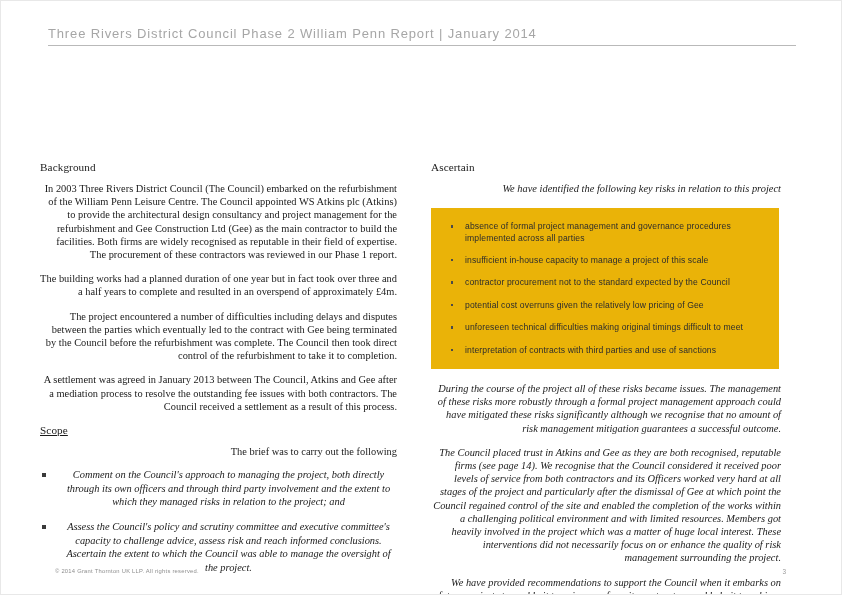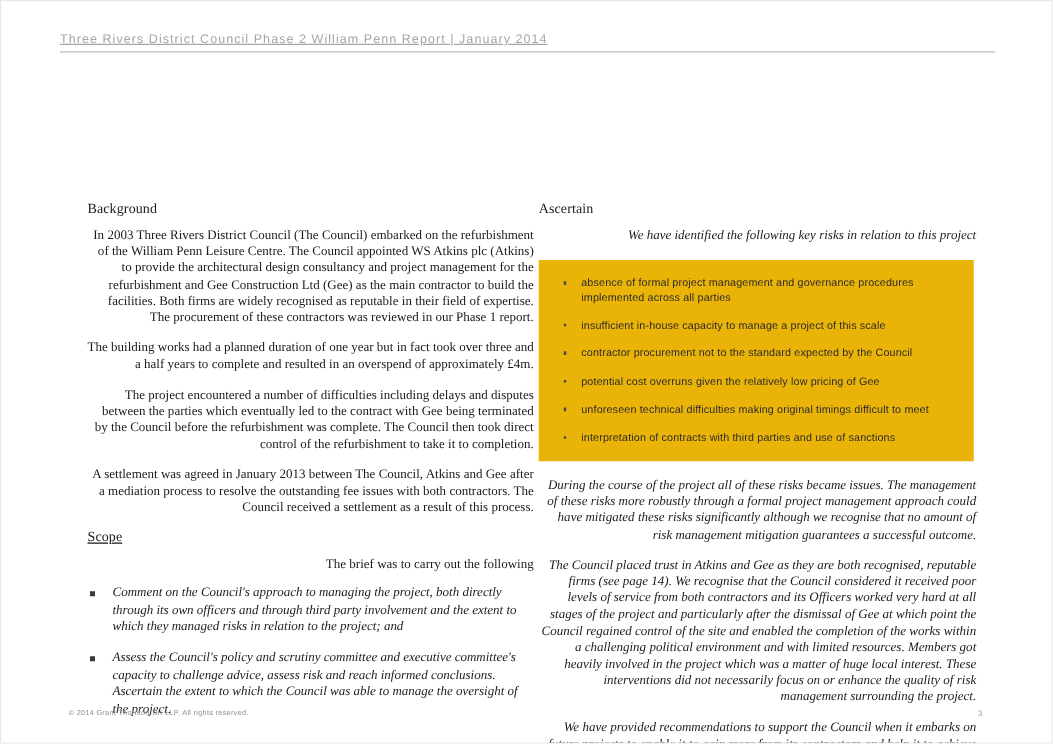--- a/index.html
+++ b/index.html
@@ -22,46 +22,45 @@
   .doc-header {
     position: absolute;
     left: 47px;
     top: 25px;
     width: 748px;
     border-bottom: 1.4px solid #b9b9b9;
     padding-bottom: 4px;
   }
   .doc-header-text {
     font-family: "Liberation Sans", sans-serif;
-    font-size: 10px;
+    font-size: 13px;
     letter-spacing: 0.85px;
     color: #a6a6a6;
     white-space: nowrap;
-    text-decoration: underline;
   }
 
   
   .page-title {
     position: absolute;
     left: 47px;
     top: 85px;
     font-family: "Liberation Serif", serif;
     font-size: 32px;
     font-weight: 400;
     letter-spacing: 0.3px;
     color: #93214c;
     line-height: 1.1;
   }
 
   
   .col {
     position: absolute;
     top: 160px;
   }
-  .col-left  { left: 69px;  width: 357px; }
+  .col-left  { left: 39px;  width: 357px; }
   .col-right { left: 430px; width: 350px; }
 
   .sec-heading {
     font-family: "Liberation Serif", serif;
     font-size: 11.2px;
     color: #1a1a1a;
     margin: 0 0 9px 0;
     letter-spacing: 0.1px;
   }
   .sec-heading.spaced-top { margin-top: 6px; text-decoration: underline; }
@@ -76,20 +75,21 @@
     letter-spacing: 0.01px;
   }
   p.body.italic { font-style: italic; }
   p.body.tight  { margin-bottom: 10px; }
 
   
   ul.serif-list {
     list-style: none;
     margin: 0;
     padding: 0;
+    text-align: center;
   }
   ul.serif-list > li {
     position: relative;
     padding-left: 20px;
     margin-bottom: 12px;
     font-family: "Liberation Serif", serif;
     font-size: 10.4px;
     line-height: 13.4px;
     color: #1a1a1a;
     font-style: italic;

